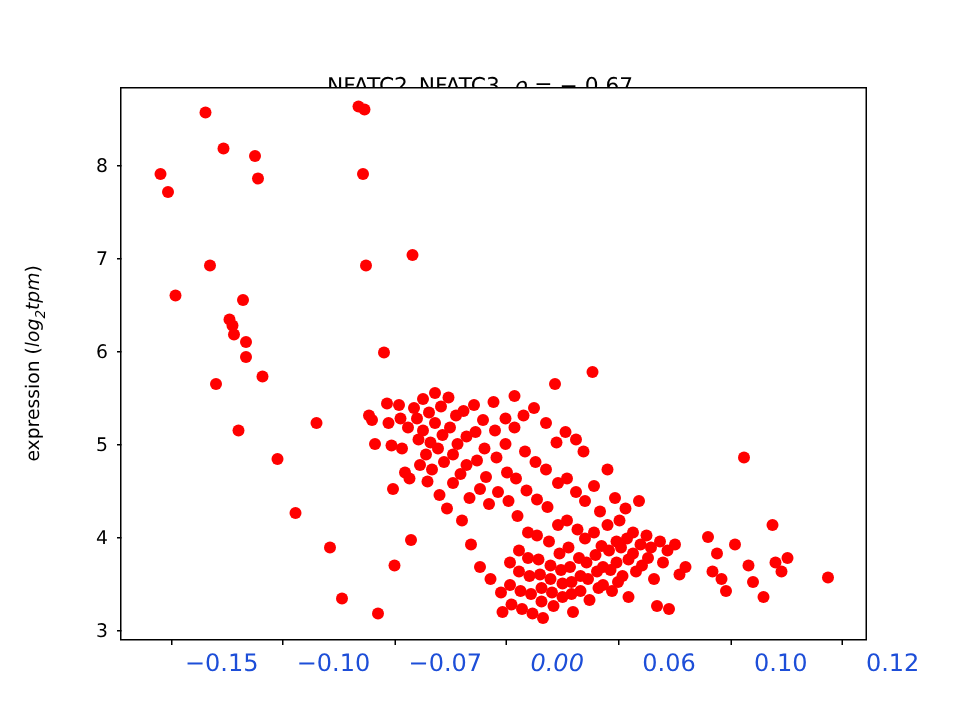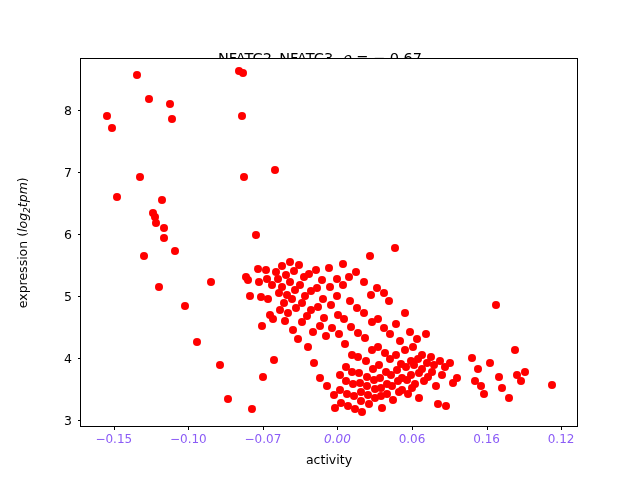--- a/index.html
+++ b/index.html
@@ -59,24 +59,25 @@
     position: absolute;
     top: 100%;
     width: 0;
     height: 3.5px;
     border-left: 1.1px solid #000000;
   }
   .xticklabel {
     position: absolute;
     top: 100%;
     margin-top: 6px;
-    font-size: 12px;
-    color: #8b5cf6;
+    font-size: 16px;
+    color: #1d4ed8;
     transform: translateX(-50%);
     white-space: nowrap;
+    margin-left: 34px;
   }
   .ytick {
     position: absolute;
     left: -3.5px;
     width: 3.5px;
     height: 0;
     border-top: 1.1px solid #000000;
   }
   .yticklabel {
     position: absolute;
@@ -350,39 +351,38 @@
         <div class="xticklabel" style="left: 32.8024px;">−0.15</div>
         <div class="xtick" style="left: 107.353px;"></div>
         <div class="xticklabel" style="left: 107.353px;">−0.10</div>
         <div class="xtick" style="left: 181.904px;"></div>
         <div class="xticklabel" style="left: 181.904px;">−0.07</div>
         <div class="xtick" style="left: 256.455px;"></div>
         <div class="xticklabel" style="left: 256.455px; font-style: italic;">0.00</div>
         <div class="xtick" style="left: 331.006px;"></div>
         <div class="xticklabel" style="left: 331.006px;">0.06</div>
         <div class="xtick" style="left: 405.557px;"></div>
-        <div class="xticklabel" style="left: 405.557px;">0.16</div>
+        <div class="xticklabel" style="left: 405.557px;">0.10</div>
         <div class="xtick" style="left: 480.108px;"></div>
         <div class="xticklabel" style="left: 480.108px;">0.12</div>
       </div>
     <div id="yticks">
         <div class="ytick" style="top: 360.938px;"></div>
         <div class="yticklabel" style="top: 360.938px;">3</div>
         <div class="ytick" style="top: 298.921px;"></div>
         <div class="yticklabel" style="top: 298.921px;">4</div>
         <div class="ytick" style="top: 236.904px;"></div>
         <div class="yticklabel" style="top: 236.904px;">5</div>
         <div class="ytick" style="top: 174.887px;"></div>
         <div class="yticklabel" style="top: 174.887px;">6</div>
         <div class="ytick" style="top: 112.871px;"></div>
         <div class="yticklabel" style="top: 112.871px;">7</div>
         <div class="ytick" style="top: 50.8538px;"></div>
         <div class="yticklabel" style="top: 50.8538px;">8</div>
       </div>
   </div>
 
-  <div id="xlabel">activity</div>
 
   <div id="ylabel">
     <span class="rot"><span>expression (</span><span class="ital">log</span><sub class="ital">2</sub><span class="ital">tpm</span><span>)</span></span>
   </div>
 
 </div>
 
 </body></html>

